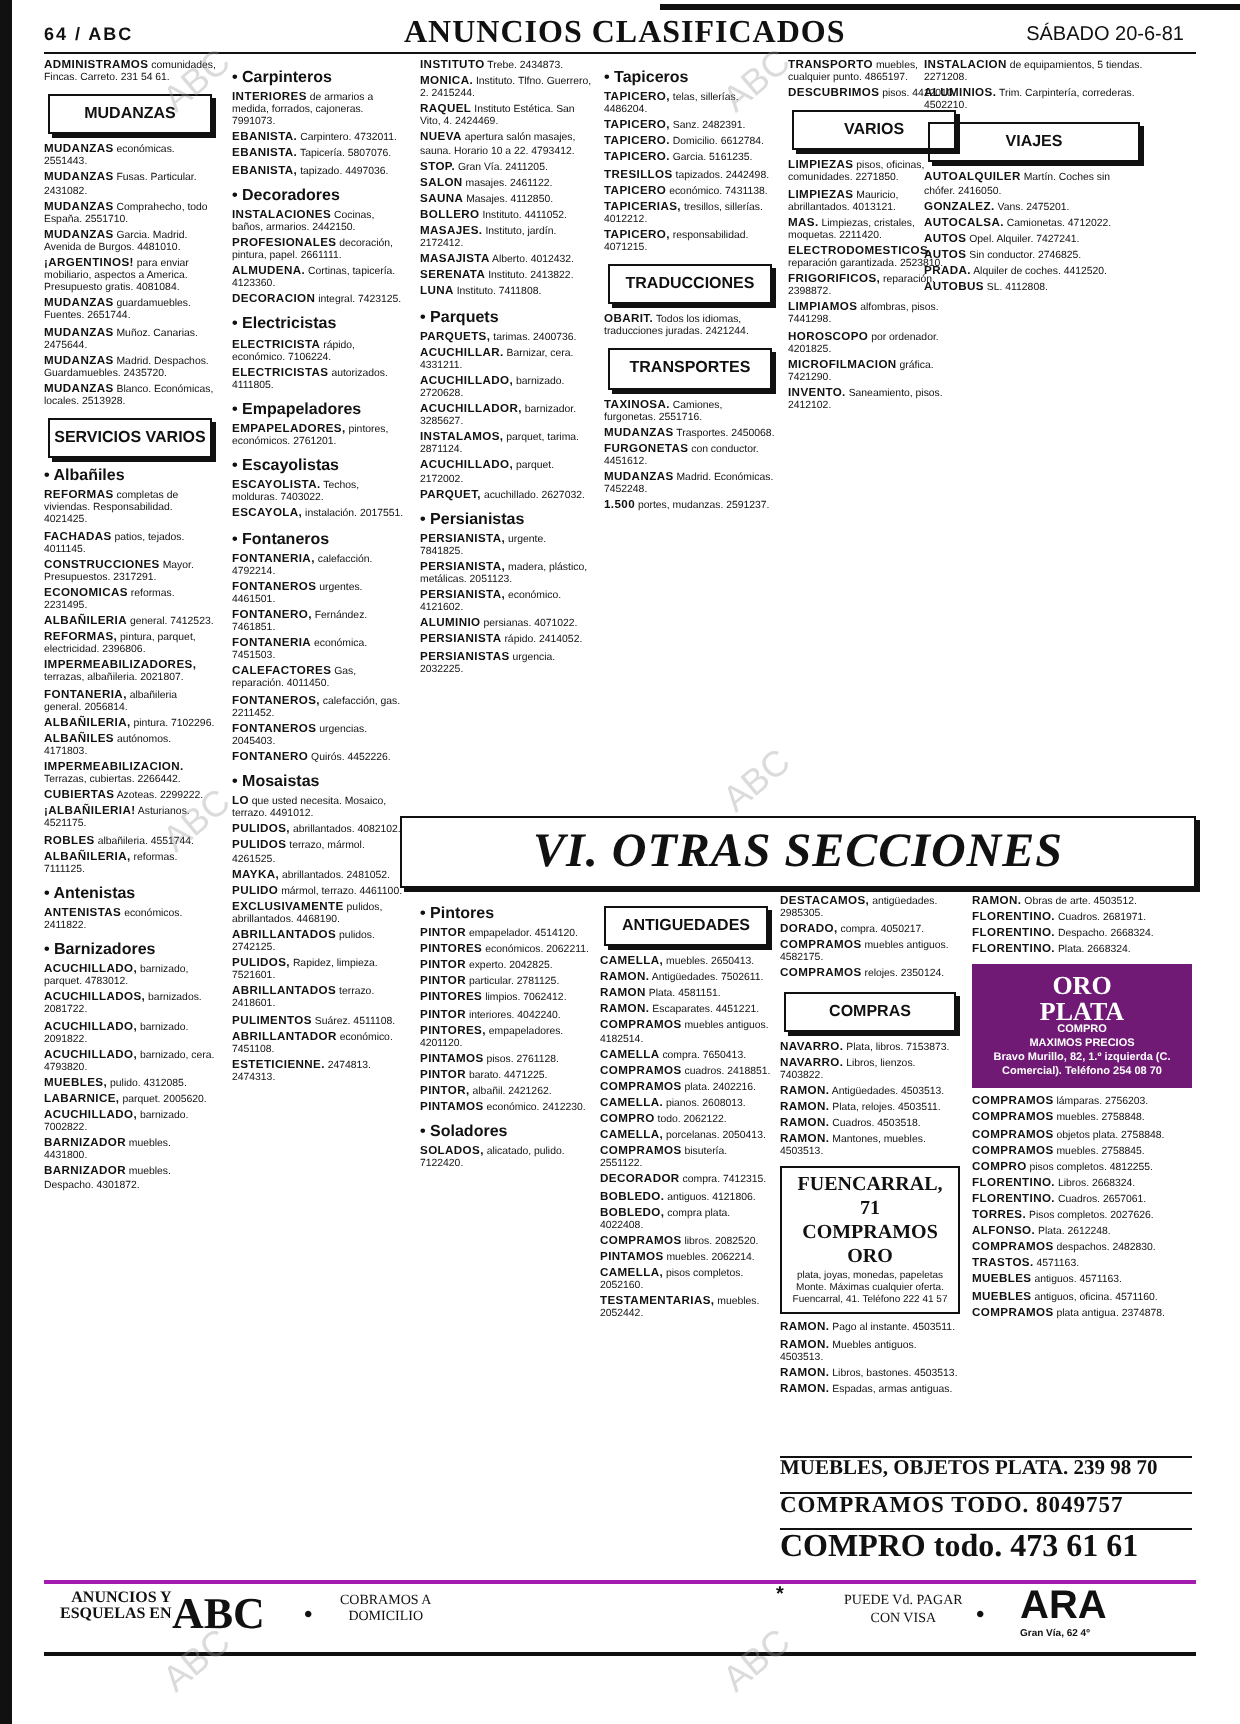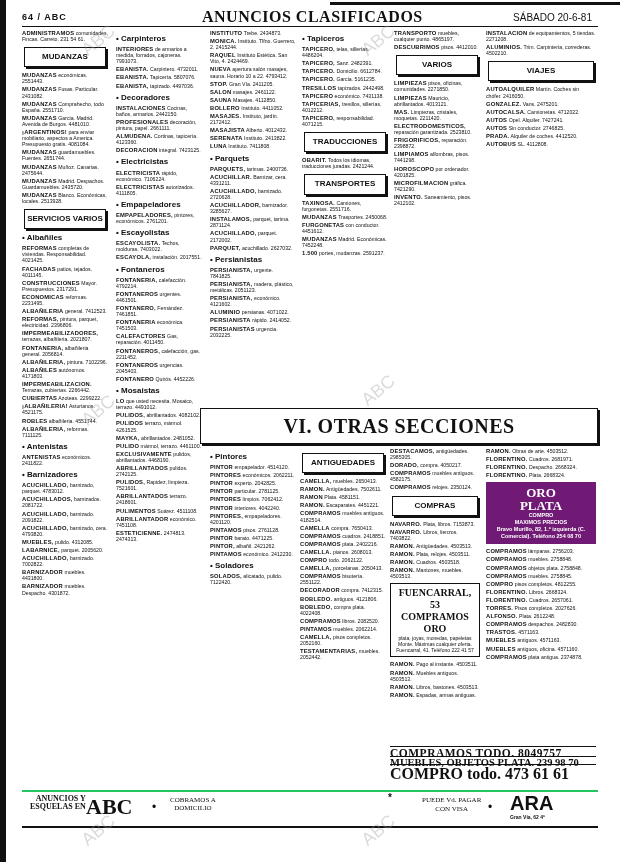--- a/index.html
+++ b/index.html
@@ -9,29 +9,29 @@
   .header{position:absolute;left:22px;top:8px;width:576px;height:18px;border-bottom:1px solid #111;}
   .hdr-page{position:absolute;left:0;top:4px;font-size:9px;font-weight:bold;letter-spacing:1px;text-align:right;}
   .hdr-title{position:absolute;left:180px;top:0;font-family:"Liberation Serif",serif;font-size:16px;font-weight:bold;letter-spacing:0.5px;}
   .hdr-date{position:absolute;right:6px;top:4px;font-size:10px;}
   .col{position:absolute;top:30px;width:86px;font-size:5.2px;line-height:6.1px;}
   .ad{margin:0 0 2px 0;}
   .ad b{font-weight:bold;font-size:5.8px;letter-spacing:0.2px;}
   .sec-box{border:1.5px solid #111;text-align:center;font-weight:bold;font-size:8px;padding:6px 2px;margin:5px 2px;box-shadow:2px 2px 0 #111;}
   .sub{font-weight:bold;font-size:8px;margin:6px 0 4px 0;}
   .sub:before{content:"\2022  ";}
-  .band{position:absolute;left:200px;top:408px;width:396px;height:34px;border:1.5px solid #111;box-shadow:2px 2px 0 #111;text-align:center;font-family:"Liberation Serif",serif;font-size:20px;font-weight:bold;line-height:34px;letter-spacing:0.5px;}
+  .band{position:absolute;left:200px;top:408px;width:396px;height:34px;border:1.5px solid #111;box-shadow:2px 2px 0 #111;text-align:center;font-family:"Liberation Serif",serif;font-size:24px;font-weight:bold;line-height:34px;letter-spacing:0.5px;font-style:italic;}
   .box-dark{background:#701a75;color:#fff;text-align:center;padding:4px 2px;margin:4px 0;}
   .box-dark .big{font-family:"Liberation Serif",serif;font-size:13px;font-weight:bold;line-height:13px;}
   .box-dark .sm{font-size:5.5px;line-height:7px;font-weight:bold;}
   .box-light{border:1px solid #111;text-align:center;padding:3px 2px;margin:4px 0;}
   .box-light .big{font-family:"Liberation Serif",serif;font-size:10px;font-weight:bold;line-height:12px;}
   .box-light .sm{font-size:5px;line-height:6px;}
   .strip{position:absolute;left:390px;width:206px;border-top:1px solid #111;font-family:"Liberation Serif",serif;font-weight:bold;white-space:nowrap;}
-  .footer{position:absolute;left:22px;top:790px;width:576px;height:34px;border-top:2px solid #22c55e;border-bottom:2px solid #111;}
+  .footer{position:absolute;left:22px;top:790px;width:576px;height:34px;border-top:2px solid #a21caf;border-bottom:2px solid #111;}
   .f-item{position:absolute;top:0;}
   .f-anuncios{left:8px;top:3px;font-family:"Liberation Serif",serif;font-size:8px;line-height:8px;font-weight:bold;text-align:right;}
   .f-abc{left:64px;top:2px;font-family:"Liberation Serif",serif;font-size:22px;font-weight:bold;}
   .f-bullet{font-size:12px;top:8px;}
   .f-cobramos{left:148px;top:4px;font-family:"Liberation Serif",serif;font-size:7px;line-height:8px;text-align:center;}
   .f-phone{left:228px;top:0px;font-size:26px;font-weight:bold;letter-spacing:-0.5px;}
   .f-star{left:366px;top:0px;font-size:10px;font-weight:bold;}
   .f-visa{left:400px;top:4px;font-family:"Liberation Serif",serif;font-size:7px;line-height:9px;text-align:center;}
   .f-ara{left:488px;top:0px;font-size:20px;font-weight:bold;}
   .f-ara-sub{left:488px;top:22px;font-size:5px;font-weight:bold;}
@@ -193,21 +193,21 @@
     <div class="ad"><b>LIMPIEZAS</b> <span>Mauricio, abrillantados. 4013121.</span></div>
     <div class="ad"><b>MAS.</b> <span>Limpiezas, cristales, moquetas. 2211420.</span></div>
     <div class="ad"><b>ELECTRODOMESTICOS,</b> <span>reparación garantizada. 2523810.</span></div>
     <div class="ad"><b>FRIGORIFICOS,</b> <span>reparación. 2398872.</span></div>
     <div class="ad"><b>LIMPIAMOS</b> <span>alfombras, pisos. 7441298.</span></div>
     <div class="ad"><b>HOROSCOPO</b> <span>por ordenador. 4201825.</span></div>
     <div class="ad"><b>MICROFILMACION</b> <span>gráfica. 7421290.</span></div>
     <div class="ad"><b>INVENTO.</b> <span>Saneamiento, pisos. 2412102.</span></div>
   </div>
 
-<div class="col" id="c6" style="left:486px;width:110px;">
+<div class="col" id="c6" style="left:462px;width:110px;">
     <div class="ad"><b>INSTALACION</b> <span>de equipamientos, 5 tiendas. 2271208.</span></div>
     <div class="ad"><b>ALUMINIOS.</b> <span>Trim. Carpintería, correderas. 4502210.</span></div>
     <div class="sec-box">VIAJES</div>
     <div class="ad"><b>AUTOALQUILER</b> <span>Martín. Coches sin chófer. 2416050.</span></div>
     <div class="ad"><b>GONZALEZ.</b> <span>Vans. 2475201.</span></div>
     <div class="ad"><b>AUTOCALSA.</b> <span>Camionetas. 4712022.</span></div>
     <div class="ad"><b>AUTOS</b> <span>Opel. Alquiler. 7427241.</span></div>
     <div class="ad"><b>AUTOS</b> <span>Sin conductor. 2746825.</span></div>
     <div class="ad"><b>PRADA.</b> <span>Alquiler de coches. 4412520.</span></div>
     <div class="ad"><b>AUTOBUS</b> <span>SL. 4112808.</span></div>
@@ -259,21 +259,21 @@
     <div class="ad"><b>COMPRAMOS</b> <span>muebles antiguos. 4582175.</span></div>
     <div class="ad"><b>COMPRAMOS</b> <span>relojes. 2350124.</span></div>
     <div class="sec-box">COMPRAS</div>
     <div class="ad"><b>NAVARRO.</b> <span>Plata, libros. 7153873.</span></div>
     <div class="ad"><b>NAVARRO.</b> <span>Libros, lienzos. 7403822.</span></div>
     <div class="ad"><b>RAMON.</b> <span>Antigüedades. 4503513.</span></div>
     <div class="ad"><b>RAMON.</b> <span>Plata, relojes. 4503511.</span></div>
     <div class="ad"><b>RAMON.</b> <span>Cuadros. 4503518.</span></div>
     <div class="ad"><b>RAMON.</b> <span>Mantones, muebles. 4503513.</span></div>
     <div class="box-light">
-      <div class="big">FUENCARRAL, 53</div>
+      <div class="big">FUENCARRAL, 71</div>
       <div class="big">COMPRAMOS ORO</div>
       <div class="sm">plata, joyas, monedas, papeletas Monte. Máximas cualquier oferta. Fuencarral, 41. Teléfono 222 41 57</div>
     </div>
     <div class="ad"><b>RAMON.</b> <span>Pago al instante. 4503511.</span></div>
     <div class="ad"><b>RAMON.</b> <span>Muebles antiguos. 4503513.</span></div>
     <div class="ad"><b>RAMON.</b> <span>Libros, bastones. 4503513.</span></div>
     <div class="ad"><b>RAMON.</b> <span>Espadas, armas antiguas. 4503513.</span></div>
   </div>
 <div class="col" id="c10" style="left:486px;top:448px;width:110px;height:250px;">
     <div class="ad"><b>RAMON.</b> <span>Obras de arte. 4503512.</span></div>
@@ -296,21 +296,21 @@
     <div class="ad"><b>FLORENTINO.</b> <span>Cuadros. 2657061.</span></div>
     <div class="ad"><b>TORRES.</b> <span>Pisos completos. 2027626.</span></div>
     <div class="ad"><b>ALFONSO.</b> <span>Plata. 2612248.</span></div>
     <div class="ad"><b>COMPRAMOS</b> <span>despachos. 2482830.</span></div>
     <div class="ad"><b>TRASTOS.</b> <span>4571163.</span></div>
     <div class="ad"><b>MUEBLES</b> <span>antiguos. 4571163.</span></div>
     <div class="ad"><b>MUEBLES</b> <span>antiguos, oficina. 4571160.</span></div>
     <div class="ad"><b>COMPRAMOS</b> <span>plata antigua. 2374878.</span></div>
   </div>
 
-<div class="strip" style="top:728px;font-size:10.5px;margin-top:28px;">MUEBLES, OBJETOS PLATA. 239 98 70</div>
+<div class="strip" style="top:728px;font-size:10.5px;">MUEBLES, OBJETOS PLATA. 239 98 70</div>
 <div class="strip" style="top:746px;font-size:11.5px;letter-spacing:0.5px;">COMPRAMOS TODO. 8049757</div>
 <div class="strip" style="top:764px;font-size:16px;">COMPRO todo. 473 61 61</div>
 
 <div class="footer">
   <div class="f-item f-anuncios">
     <div>ANUNCIOS Y</div>
     <div>ESQUELAS EN</div>
   </div>
   <div class="f-item f-abc">ABC</div>
   <div class="f-item f-bullet" style="left:130px;">•</div>

